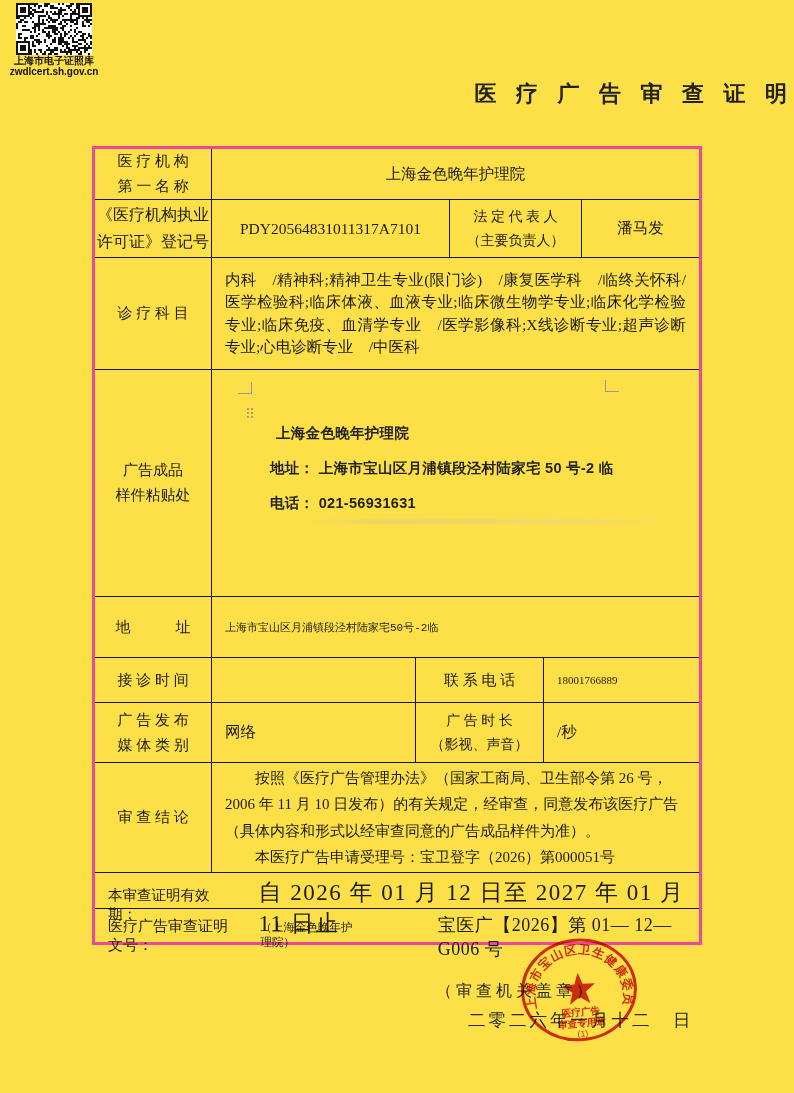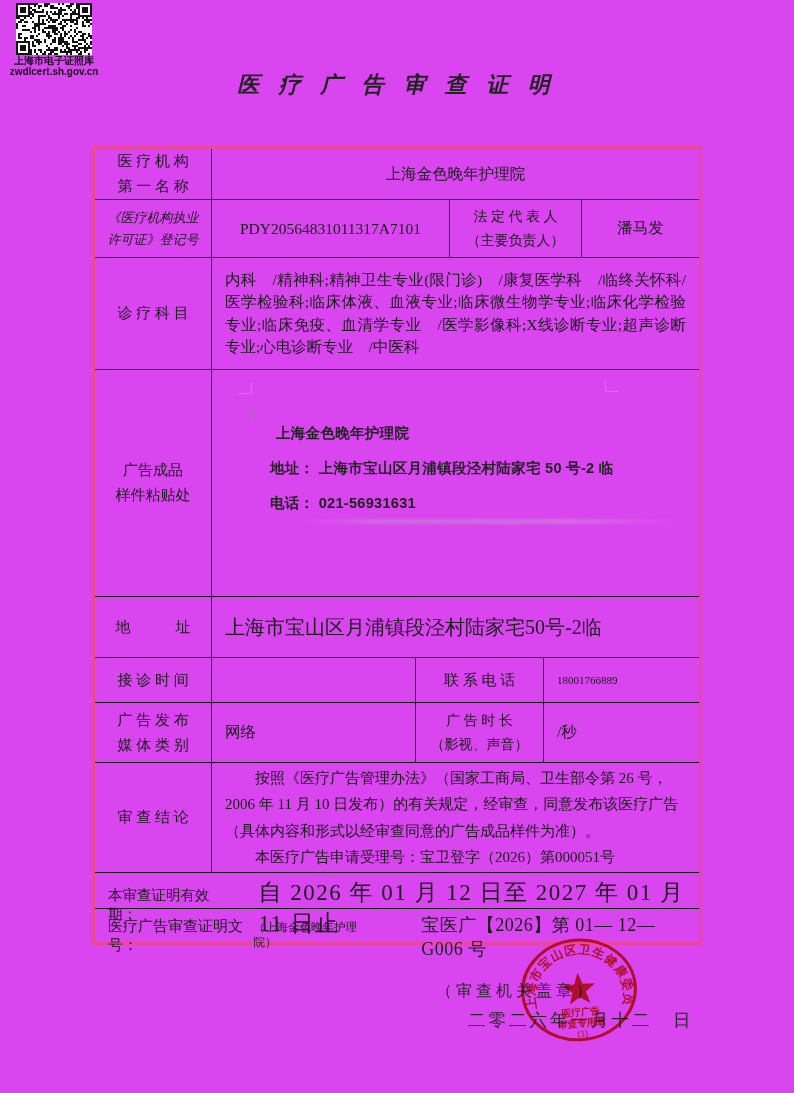--- a/index.html
+++ b/index.html
@@ -1,37 +1,37 @@
 <!DOCTYPE html>
 <html><head>
 <meta charset="utf-8">
 <style>
   html,body{margin:0;padding:0;background:#fff;}
   .page{
-    position:relative;width:794px;height:1093px;background:#d946ef;overflow:hidden;
+    position:relative;width:794px;height:1093px;background:#fde047;overflow:hidden;
     font-family:"Liberation Serif","DejaVu Serif",serif;color:#1b1b1b;
   }
   
   .qr-block{position:absolute;left:8px;top:2px;width:92px;text-align:center;}
   .qr-code{display:block;margin:0 auto;}
   .qr-cap{font-family:"Liberation Sans","DejaVu Sans",sans-serif;font-weight:700;
           font-size:10px;line-height:11px;color:#111;letter-spacing:0;white-space:nowrap;}
   
-  .title{position:absolute;left:0;top:70px;width:100%;text-align:center;
-         font-size:22px;font-weight:700;letter-spacing:7px;color:#222;font-style:italic;}
+  .title{position:absolute;left:0;top:79px;width:100%;text-align:right;
+         font-size:22px;font-weight:700;letter-spacing:7px;color:#222;}
   
   .tbl{position:absolute;left:92px;top:146px;width:610px;border:3px solid #ec4899;
        box-sizing:border-box;}
   .tr{display:flex;border-top:1.5px solid #161616;box-sizing:border-box;}
   .tr:first-child{border-top:none;}
   .td{box-sizing:border-box;border-left:1.5px solid #161616;position:relative;
       display:flex;flex-direction:column;justify-content:center;}
   .td:first-child{border-left:none;}
   .lab{width:116px;text-align:center;font-size:15px;white-space:pre-line;line-height:1.65;}
-  .lab-sm{font-size:13px;letter-spacing:0;font-style:italic;}
+  .lab-sm{font-size:16px;letter-spacing:0;}
   .cen{text-align:center;}
   .pad{padding:4px 13px;}
   .dept{font-size:15.5px;line-height:22.5px;word-break:break-all;text-align:justify;}
   .body15{font-size:15.5px;}
   .concl{font-size:15px;line-height:26.5px;}
   .concl p{margin:0;text-indent:2em;}
   .flexrow{flex-direction:row;align-items:baseline;justify-content:flex-start;}
   .validity-lab{font-size:14.5px;padding-top:2px;}
   .validity-val{font-size:23px;letter-spacing:1.5px;margin-left:42px;}
   .certno-lab{font-size:15px;}
@@ -541,21 +541,21 @@
             <i></i>
           </span>
         <div class="sample-line" style="top:54px;left:64px;">上海金色晚年护理院</div>
         <div class="sample-line" style="top:89px;">地址： 上海市宝山区月浦镇段泾村陆家宅 50 号-2 临</div>
         <div class="sample-line" style="top:124px;">电话： 021-56931631</div>
       </div>
     </div>
 
     <div class="tr" style="height:61px;">
       <div class="td lab">地　　　址</div>
-      <div class="td pad" style="flex:1;font-size:20px;">上海市宝山区月浦镇段泾村陆家宅50号-2临</div>
+      <div class="td pad" style="flex:1;font-size:11px;font-family:Liberation Mono, monospace;">上海市宝山区月浦镇段泾村陆家宅50号-2临</div>
     </div>
 
     <div class="tr" style="height:45px;">
       <div class="td lab">接 诊 时 间</div>
       <div class="td pad" style="width:204px;"></div>
       <div class="td lab" style="width:128px;">联 系 电 话</div>
       <div class="td pad" style="flex:1;font-size:11px;">18001766889</div>
     </div>
 
     <div class="tr" style="height:60px;">
@@ -576,21 +576,21 @@
     </div>
 
     <div class="tr" style="height:36px;">
       <div class="td flexrow pad" style="flex:1;">
         <span class="validity-lab">本审查证明有效期：</span>
         <span class="validity-val">自 2026 年 01 月 12 日至 2027 年 01 月 11 日止</span>
       </div>
     </div>
 
     <div class="tr" style="height:34px;">
-      <div class="td flexrow pad" style="flex:1;">
+      <div class="td flexrow pad" style="flex:1;gap:16px;">
         <span class="certno-lab">医疗广告审查证明文号：</span>
         <span class="certno-paren">（上海金色晚年护理院）</span>
         <span class="certno-val">宝医广【2026】第 01— 12— G006 号</span>
       </div>
     </div>
 
   </div>
 
   <div class="smudge" style="top:519px;left:300px;"></div>
 

